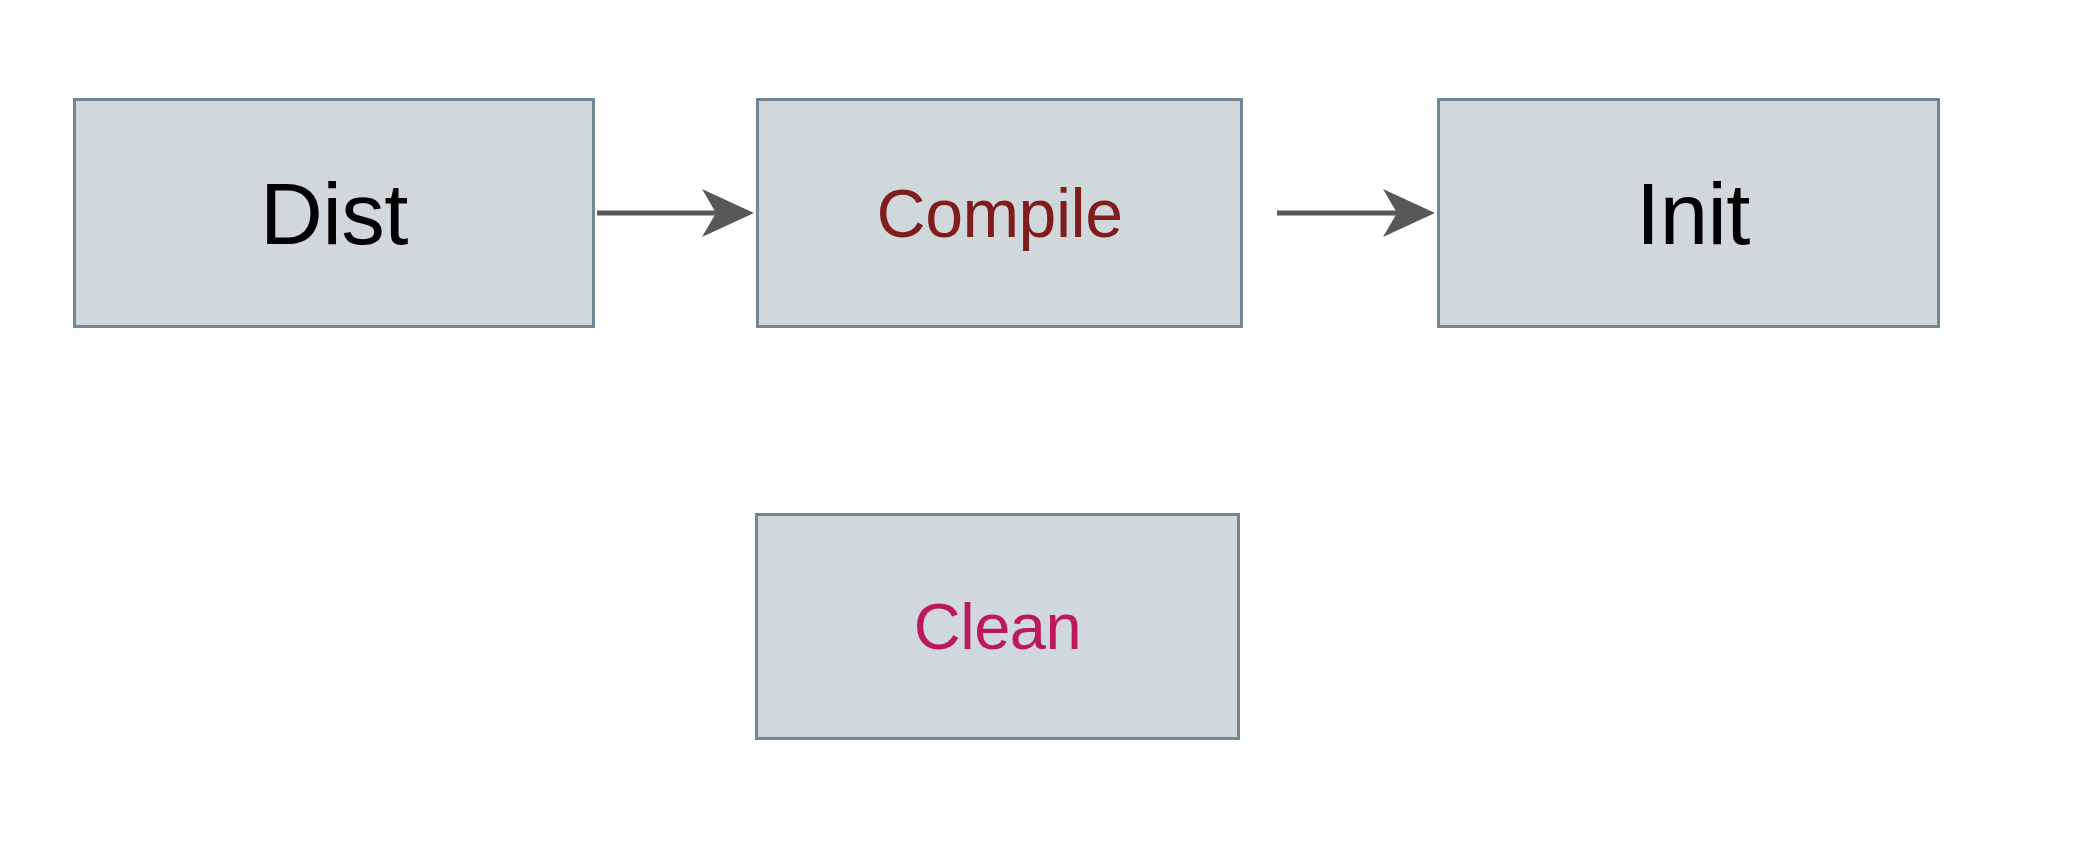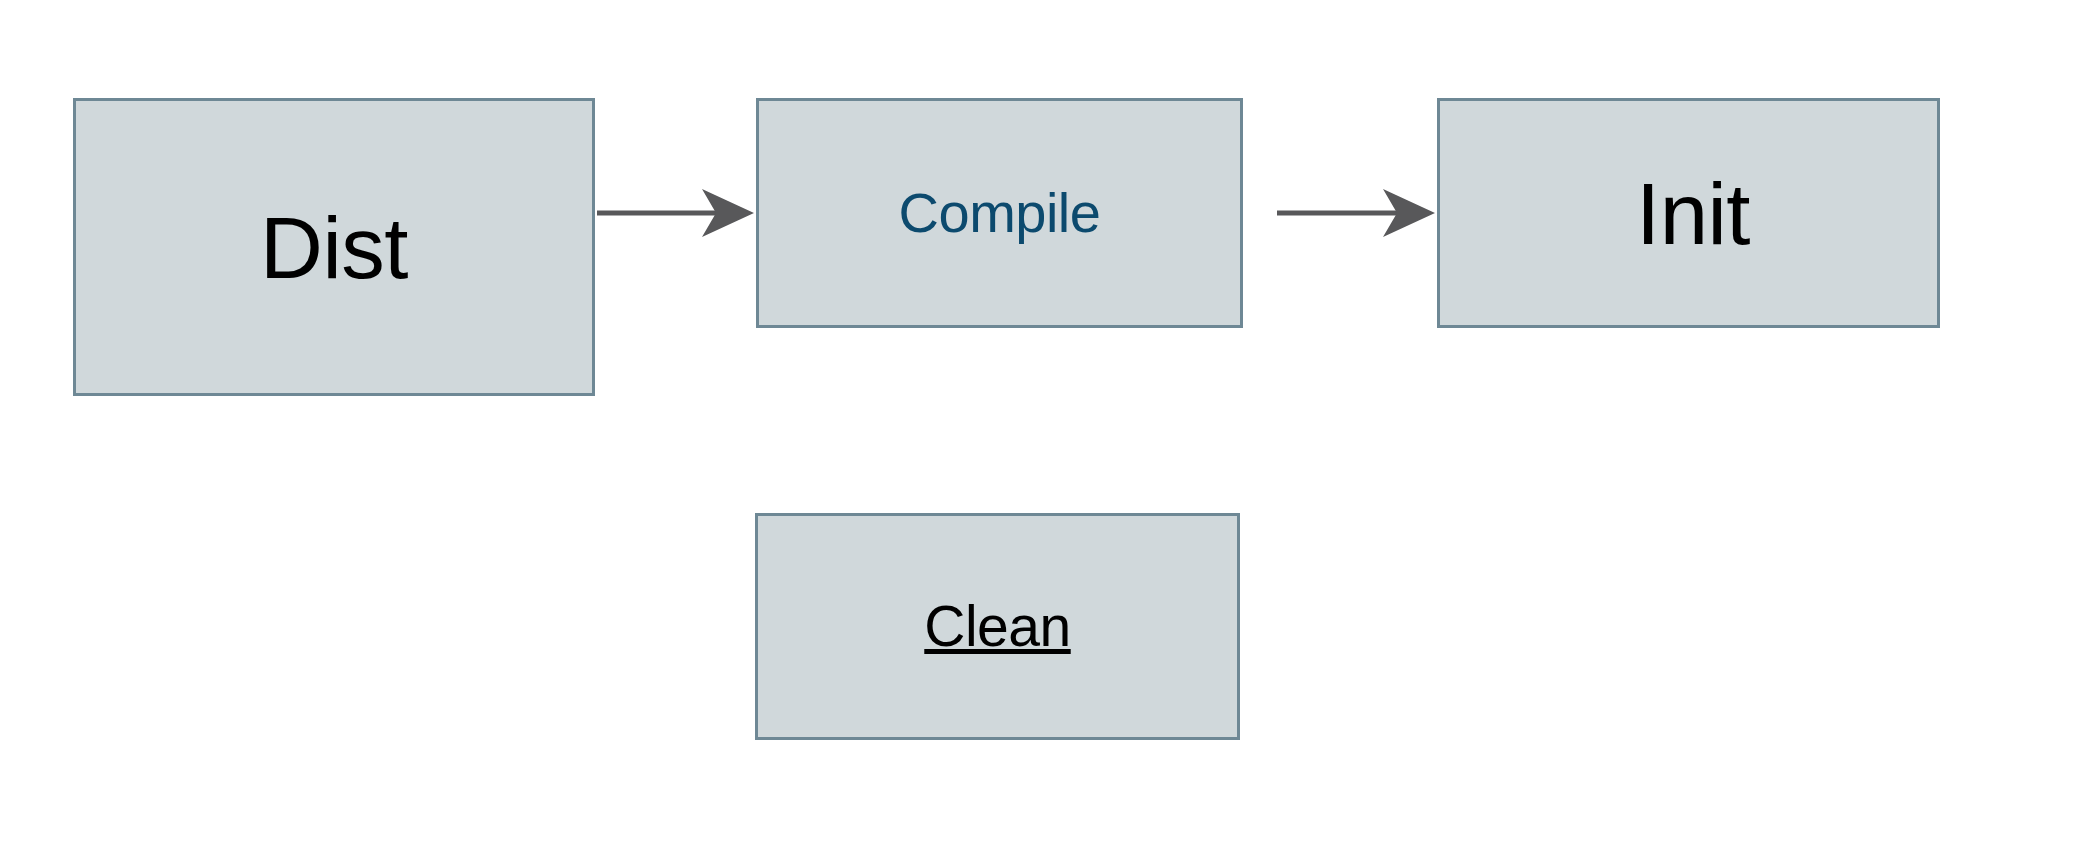--- a/index.html
+++ b/index.html
@@ -63,29 +63,29 @@
           <line x1="597" y1="213" x2="716" y2="213" stroke="#58585a" stroke-width="5" stroke-linecap="butt"></line>
           <polygon points="754.00,213.00 702.00,237.00 716.00,213.00 702.00,189.00" fill="#58585a"></polygon>
         </g>
         <g>
           <line x1="1277" y1="213" x2="1397" y2="213" stroke="#58585a" stroke-width="5" stroke-linecap="butt"></line>
           <polygon points="1435.00,213.00 1383.00,237.00 1397.00,213.00 1383.00,189.00" fill="#58585a"></polygon>
         </g>
       </svg>
   </div>
 
-  <div class="node" id="node-dist" style="left: 73px; top: 98px; width: 522px; height: 298px; background: rgb(208, 216, 219); border-color: rgb(110, 136, 149); border-width: 3px;">
+  <div class="node" id="node-dist" style="left: 73px; top: 98px; width: 522px; height: 230px; background: rgb(208, 216, 219); border-color: rgb(110, 136, 149); border-width: 3px;">
     <span class="node-label" style="font-size: 87px; color: rgb(0, 0, 0);">Dist</span>
   </div>
 
   <div class="node" id="node-compile" style="left: 756px; top: 98px; width: 487px; height: 230px; background: rgb(208, 216, 219); border-color: rgb(110, 136, 149); border-width: 3px;">
-    <span class="node-label" style="font-size: 56px; color: #0c4a6e;">Compile</span>
+    <span class="node-label" style="font-size: 68px; color: #7f1d1d;">Compile</span>
   </div>
 
   <div class="node" id="node-init" style="left: 1437px; top: 98px; width: 503px; height: 230px; background: rgb(208, 216, 219); border-color: rgb(110, 136, 149); border-width: 3px;">
     <span class="node-label" style="font-size: 87px; color: rgb(0, 0, 0); margin-left: 9px;">Init</span>
   </div>
 
   <div class="node" id="node-clean" style="left: 755px; top: 513px; width: 485px; height: 227px; background: rgb(208, 216, 219); border-color: rgb(110, 136, 149); border-width: 3px;">
-    <span class="node-label" style="font-size: 57px; color: #000000; text-decoration: underline;">Clean</span>
+    <span class="node-label" style="font-size: 65px; color: #be185d;">Clean</span>
   </div>
 
 </div>
 
 </body></html>

